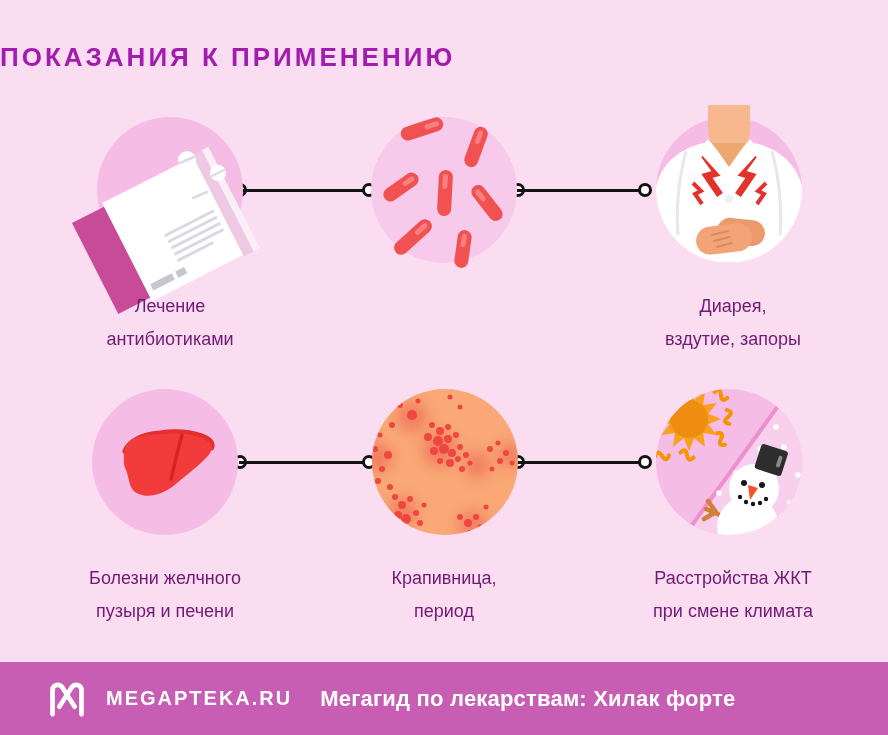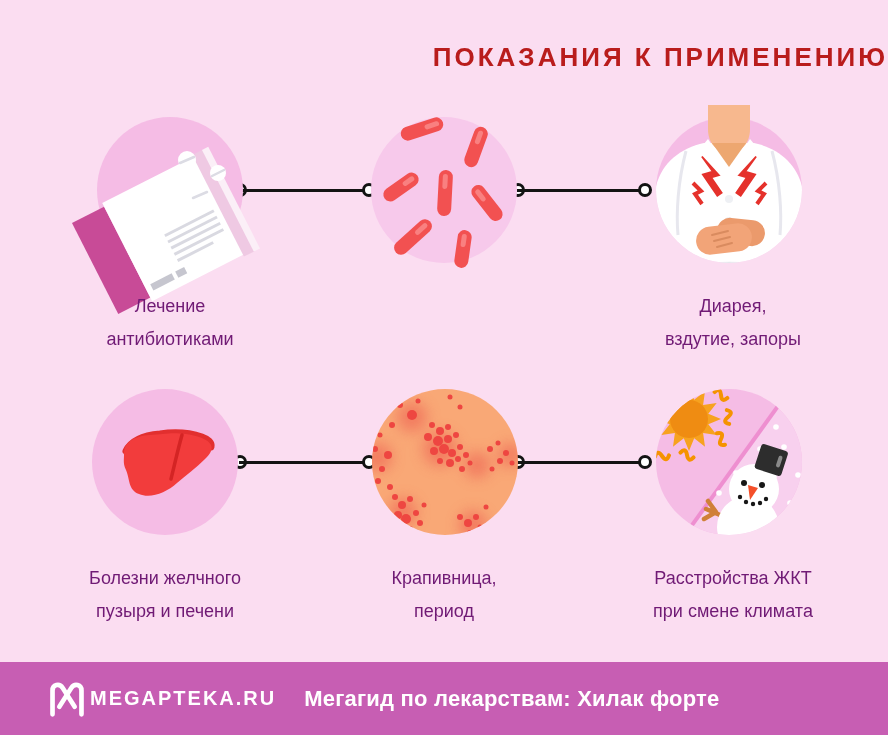--- a/index.html
+++ b/index.html
@@ -4,22 +4,22 @@
 <style>
   * { margin:0; padding:0; box-sizing:border-box; }
   html,body { width:888px; height:735px; }
   body { font-family:"Liberation Sans", sans-serif; background:#fff; }
   .canvas {
     position:relative; width:888px; height:735px;
     background:#fbddf1; overflow:hidden;
   }
   .title {
     position:absolute; left:0; top:42px; width:100%;
-    text-align:right; font-size:26px; font-weight:800;
-    letter-spacing:3px; color:#b91c1c;
+    text-align:left; font-size:26px; font-weight:800;
+    letter-spacing:3px; color:#a21caf;
   }
   .icon-wrap { position:absolute; width:210px; height:210px; }
   .iw-1 { left:65px;  top:85px; }
   .iw-2 { left:339px; top:85px; }
   .iw-3 { left:624px; top:85px; }
   .iw-4 { left:60px;  top:357px; }
   .iw-5 { left:340px; top:357px; }
   .iw-6 { left:624px; top:357px; }
   .icon-wrap svg { display:block; width:210px; height:210px; overflow:visible; }
   .label {
@@ -45,21 +45,21 @@
   .cn-a { left:233px; top:183px; width:143px; }
   .cn-b { left:511px; top:183px; width:141px; }
   .cn-c { left:233px; top:455px; width:143px; }
   .cn-d { left:511px; top:455px; width:141px; }
   .footer {
     position:absolute; left:0; top:662px; width:888px; height:73px;
     background:#c75eb3; display:flex; align-items:center; color:#fff;
   }
   .footer .logo { margin-left:44px; width:46px; height:46px; flex:0 0 auto; }
   .footer .brand {
-    margin-left:0; font-size:20px; font-weight:800; letter-spacing:2px;
+    margin-left:16px; font-size:20px; font-weight:800; letter-spacing:2px;
   }
   .footer .tagline {
     margin-left:28px; font-size:22px; font-weight:700; letter-spacing:0.2px;
   }
 </style>
 </head>
 <body>
 
 <div class="canvas">
 

